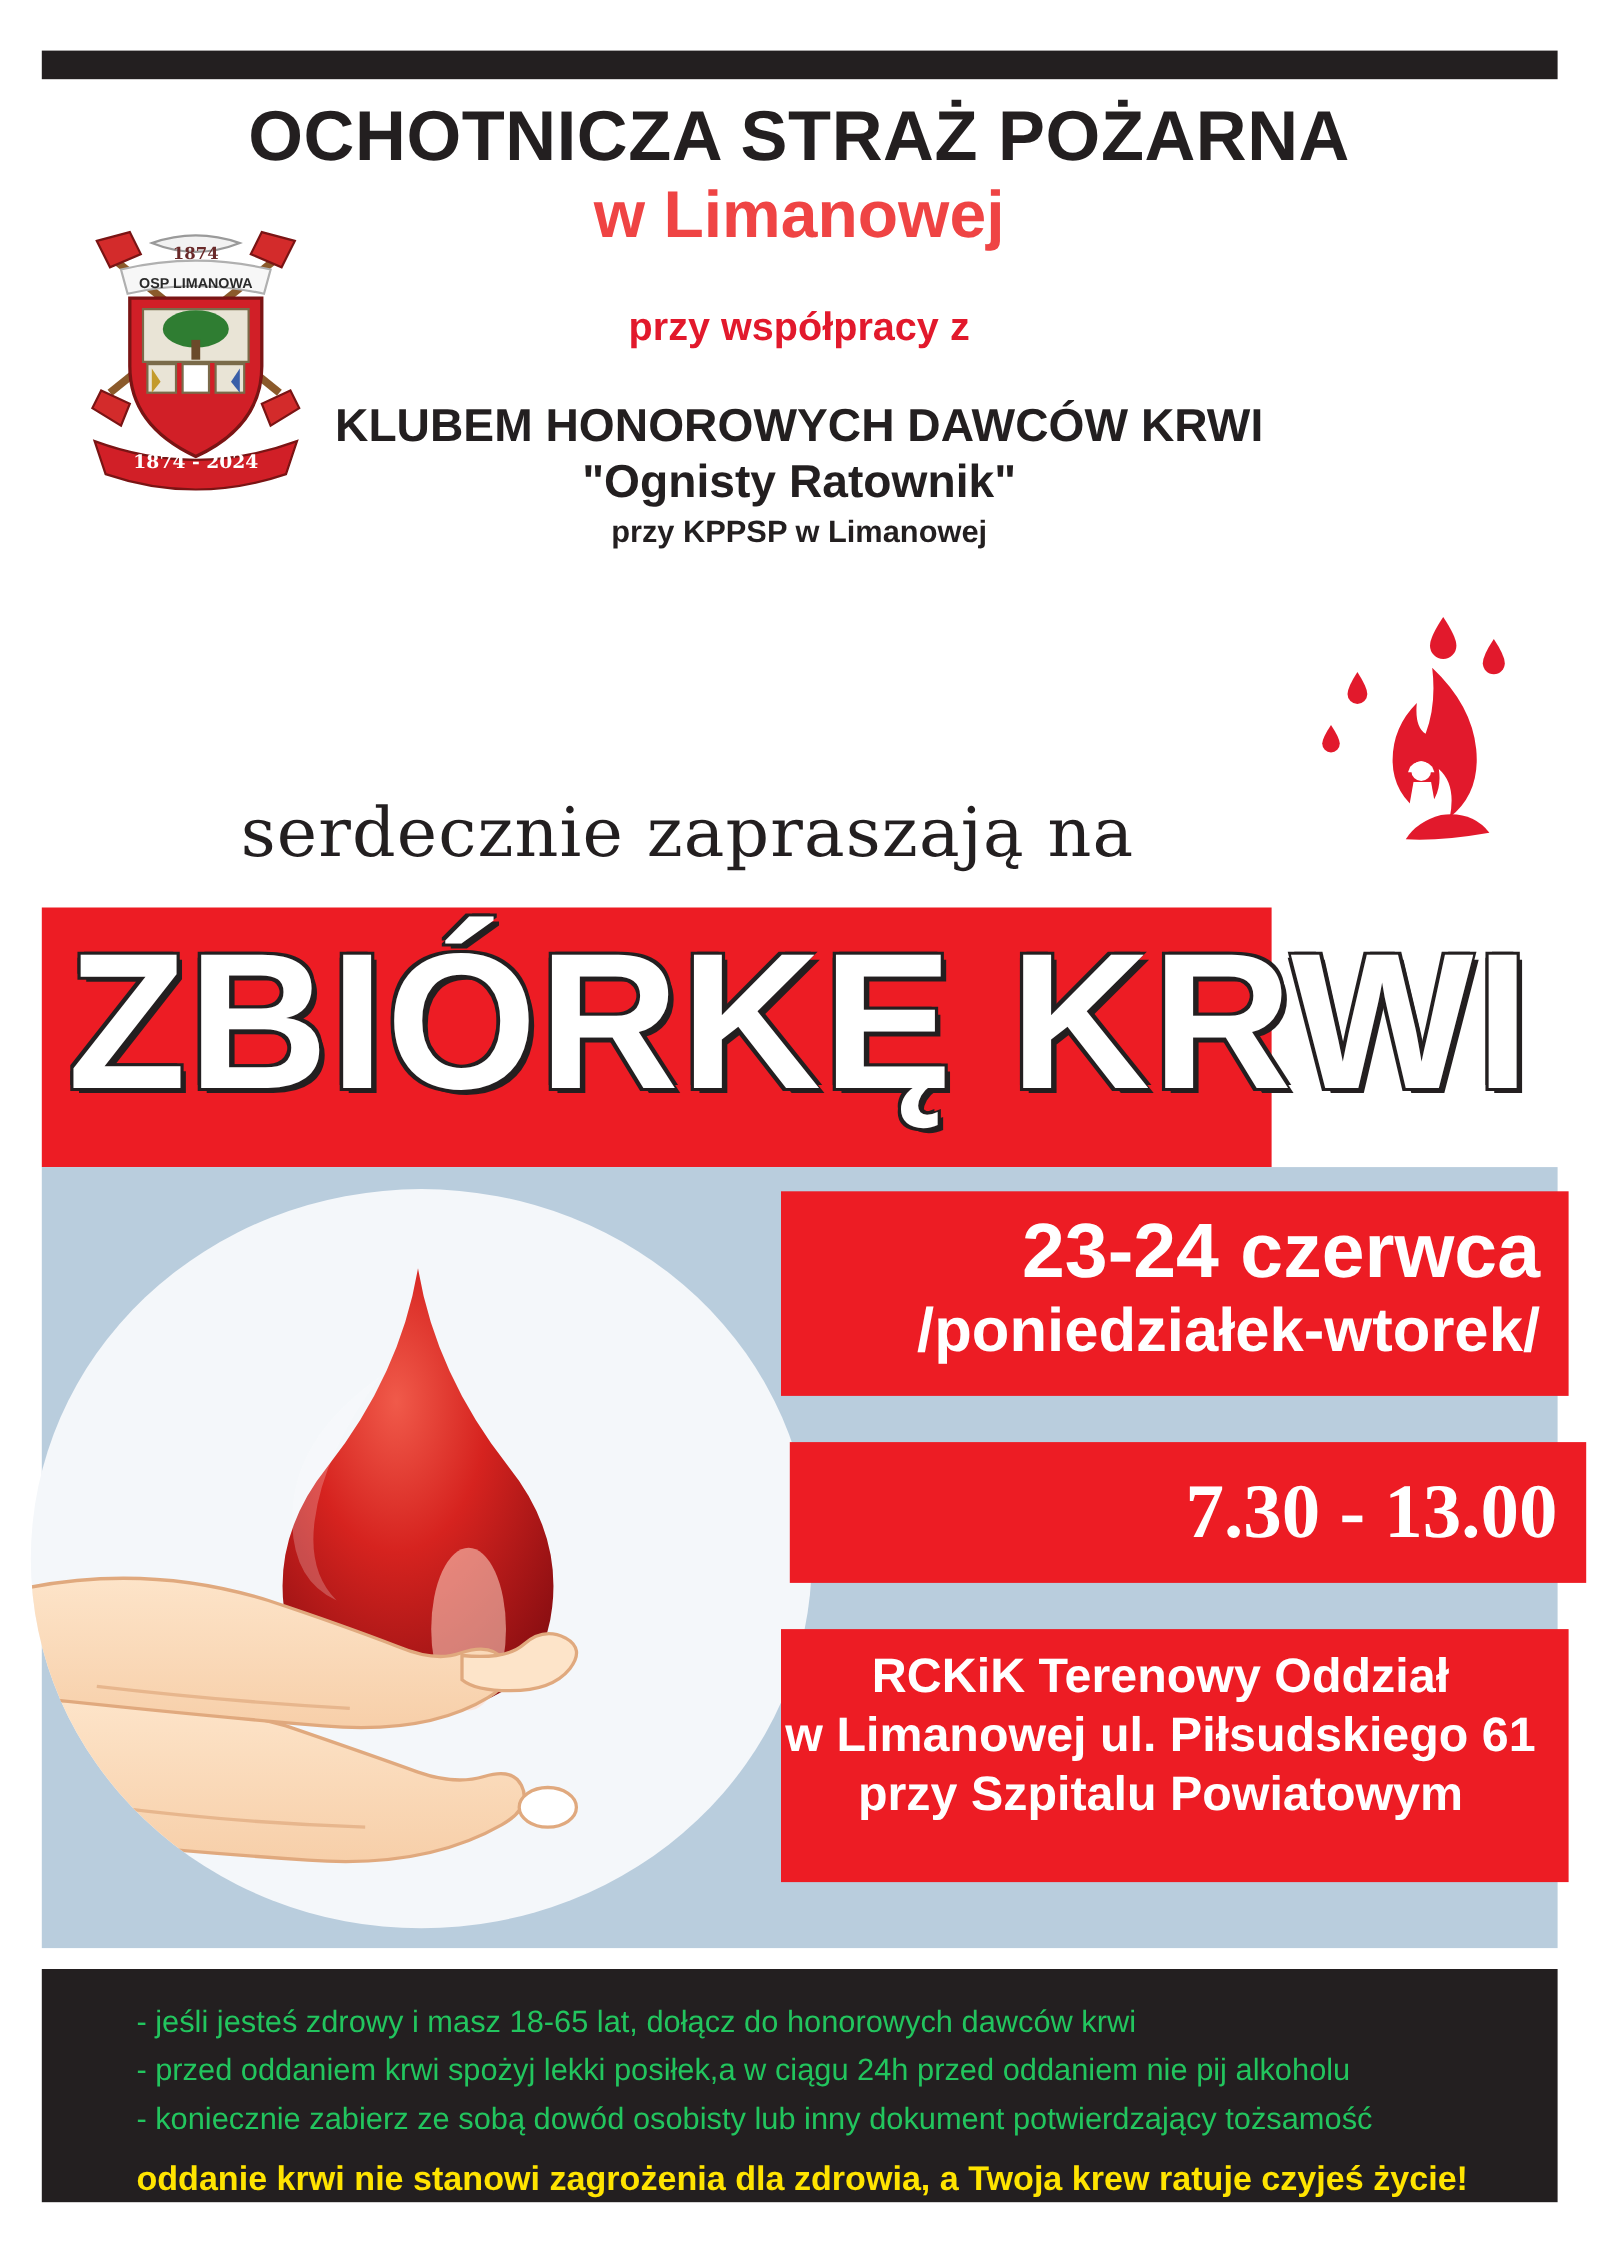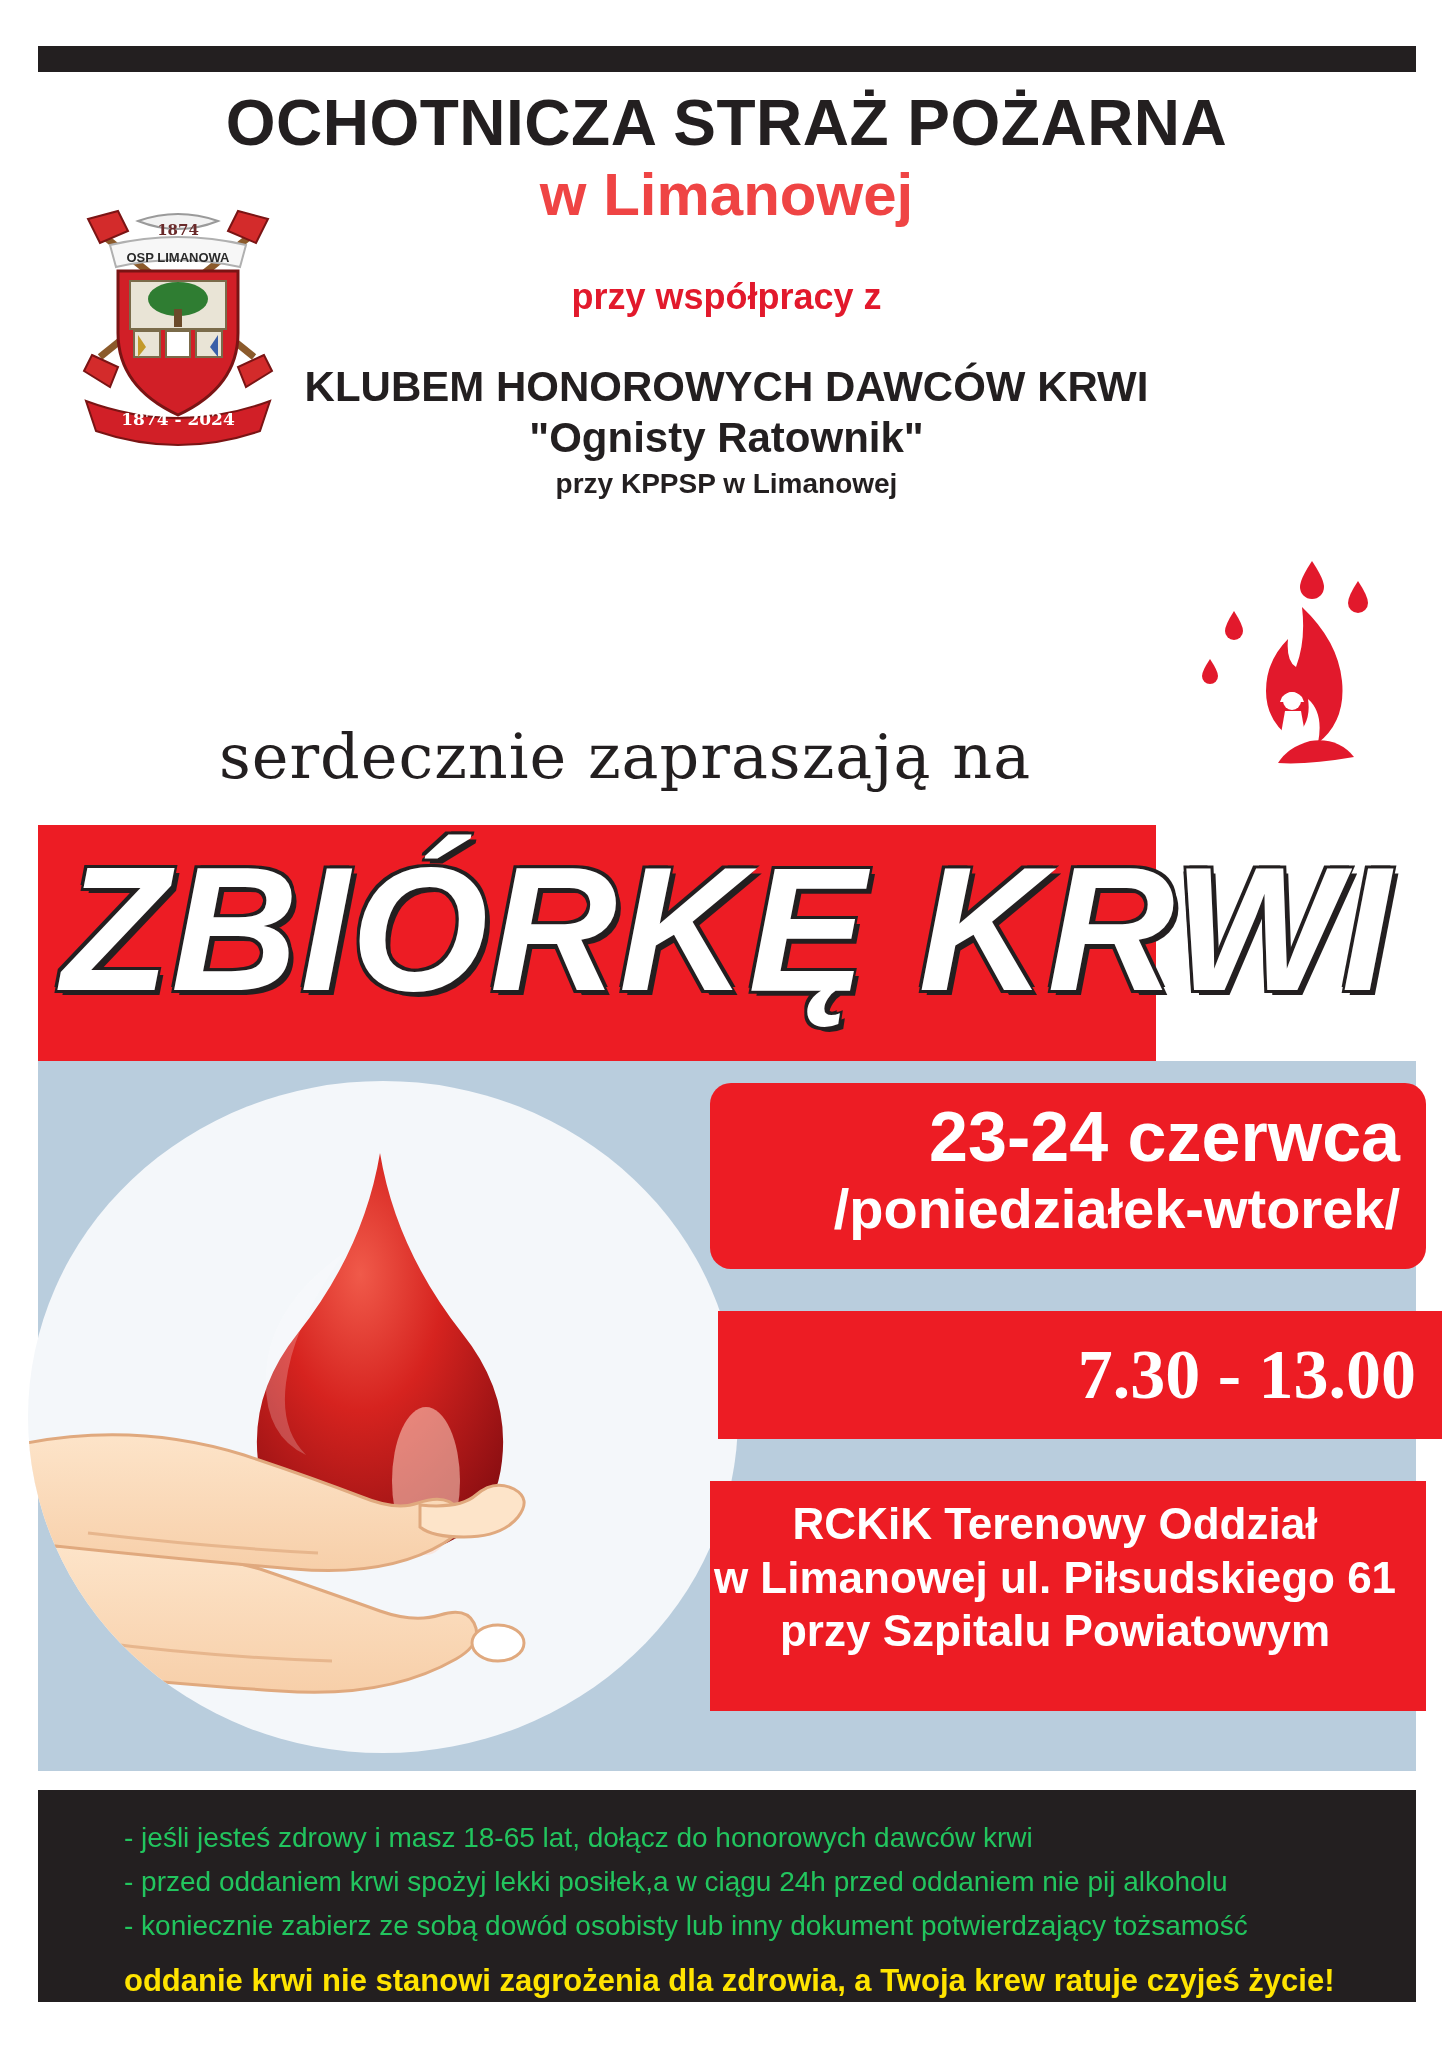--- a/index.html
+++ b/index.html
@@ -96,21 +96,20 @@
     color: #231f20;
     letter-spacing: 1px;
   }
 
   
   .title-band {
     position: absolute;
     left: 38px; top: 825px;
     width: 1118px; height: 236px;
     background: #ed1c24;
-    font-style: italic;
   }
   .title-band .big-title {
     position: absolute;
     left: 0; top: -14px;
     width: 1378px;
     text-align: center;
     font-size: 176px;
     font-weight: bold;
     color: #ffffff;
     letter-spacing: 2px;
@@ -143,21 +142,21 @@
   
   .info-box {
     position: absolute;
     background: #ed1c24;
     color: #ffffff;
     text-align: right;
     padding-right: 26px;
   }
   .box-date {
     left: 672px; top: 22px;
-    width: 716px; height: 186px; border-radius: 21px;
+    width: 716px; height: 186px;
   }
   .box-date .d1 {
     font-size: 70px; font-weight: bold; line-height: 1.16; padding-top: 14px;
   }
   .box-date .d2 {
     font-size: 56px; font-weight: bold; line-height: 1.12;
   }
   .box-hours {
     left: 680px; top: 250px;
     width: 724px; height: 128px; font-family: Liberation Serif, serif;

